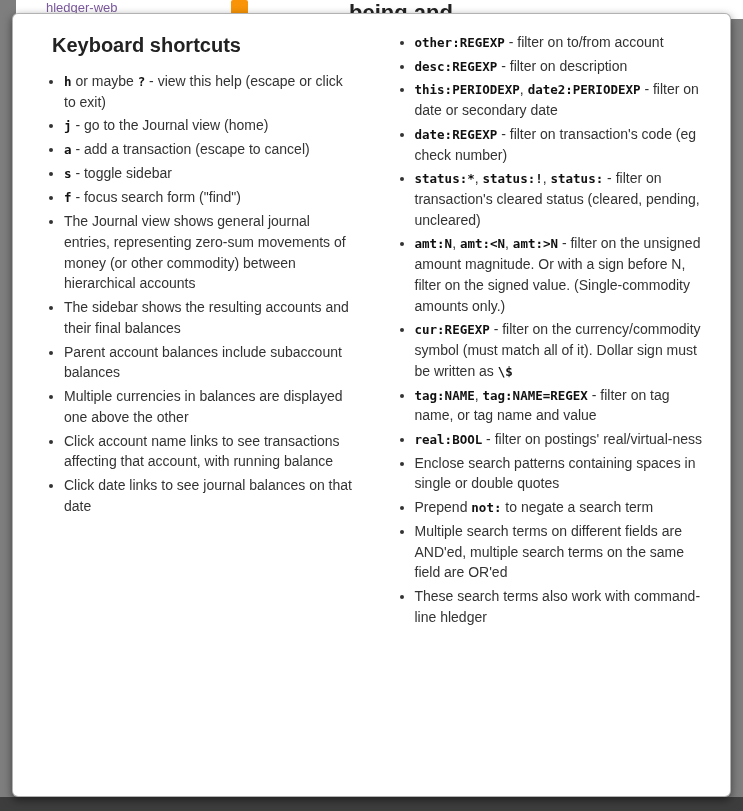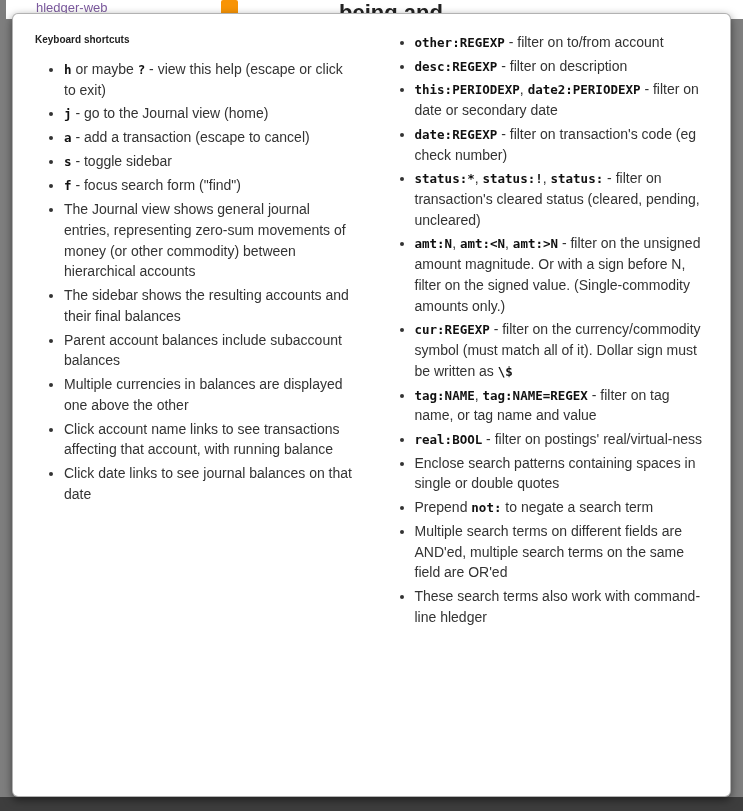--- a/index.html
+++ b/index.html
@@ -8,21 +8,21 @@
     width: 743px; height: 811px;
     position: relative;
     overflow: hidden;
     background: #7e7e7e; 
     font-family: "Liberation Sans", sans-serif;
     color: #333;
   }
 
   
   .page-top {
-    position: absolute; top: 0; left: 6px; right: 0; height: 19px;
+    position: absolute; top: 0; left: 16px; right: 0; height: 19px;
     background: #ffffff; overflow: hidden; z-index: 1;
   }
   .brand-link {
     position: absolute; left: 30px; top: 0;
     font-size: 13px; color: #7c5a9e; text-decoration: none;
   }
   .warning-btn-fragment {
     position: absolute; left: 215px; top: 0;
     width: 17px; height: 13px; background: #f89406; border-radius: 2px 2px 0 0;
   }
@@ -60,22 +60,22 @@
     font-size: 19px; font-weight: bold; color: #bbb;
     background: none; border: none; padding: 0 2px; cursor: pointer; line-height: 1;
     font-family: "Liberation Sans", sans-serif;
   }
   .modal-body {
     display: flex; padding: 14px 8px 10px 8px;
   }
   .col { width: 50%; padding: 0 14px; }
 
   .section-heading {
-    font-size: 10px; font-weight: bold; color: #222;
-    margin: 6px 0 14px 0;
+    font-size: 20px; font-weight: bold; color: #222;
+    margin: 6px 0 14px 17px;
   }
   .section + .section .section-heading { margin-top: 26px; }
 
   ul.help-list {
     margin: 4px; padding: 0 0 0 25px;
   }
   ul.help-list li {
     font-size: 14px; line-height: 1.48; color: #333;
     margin: 0 0 3px 0;
   }

